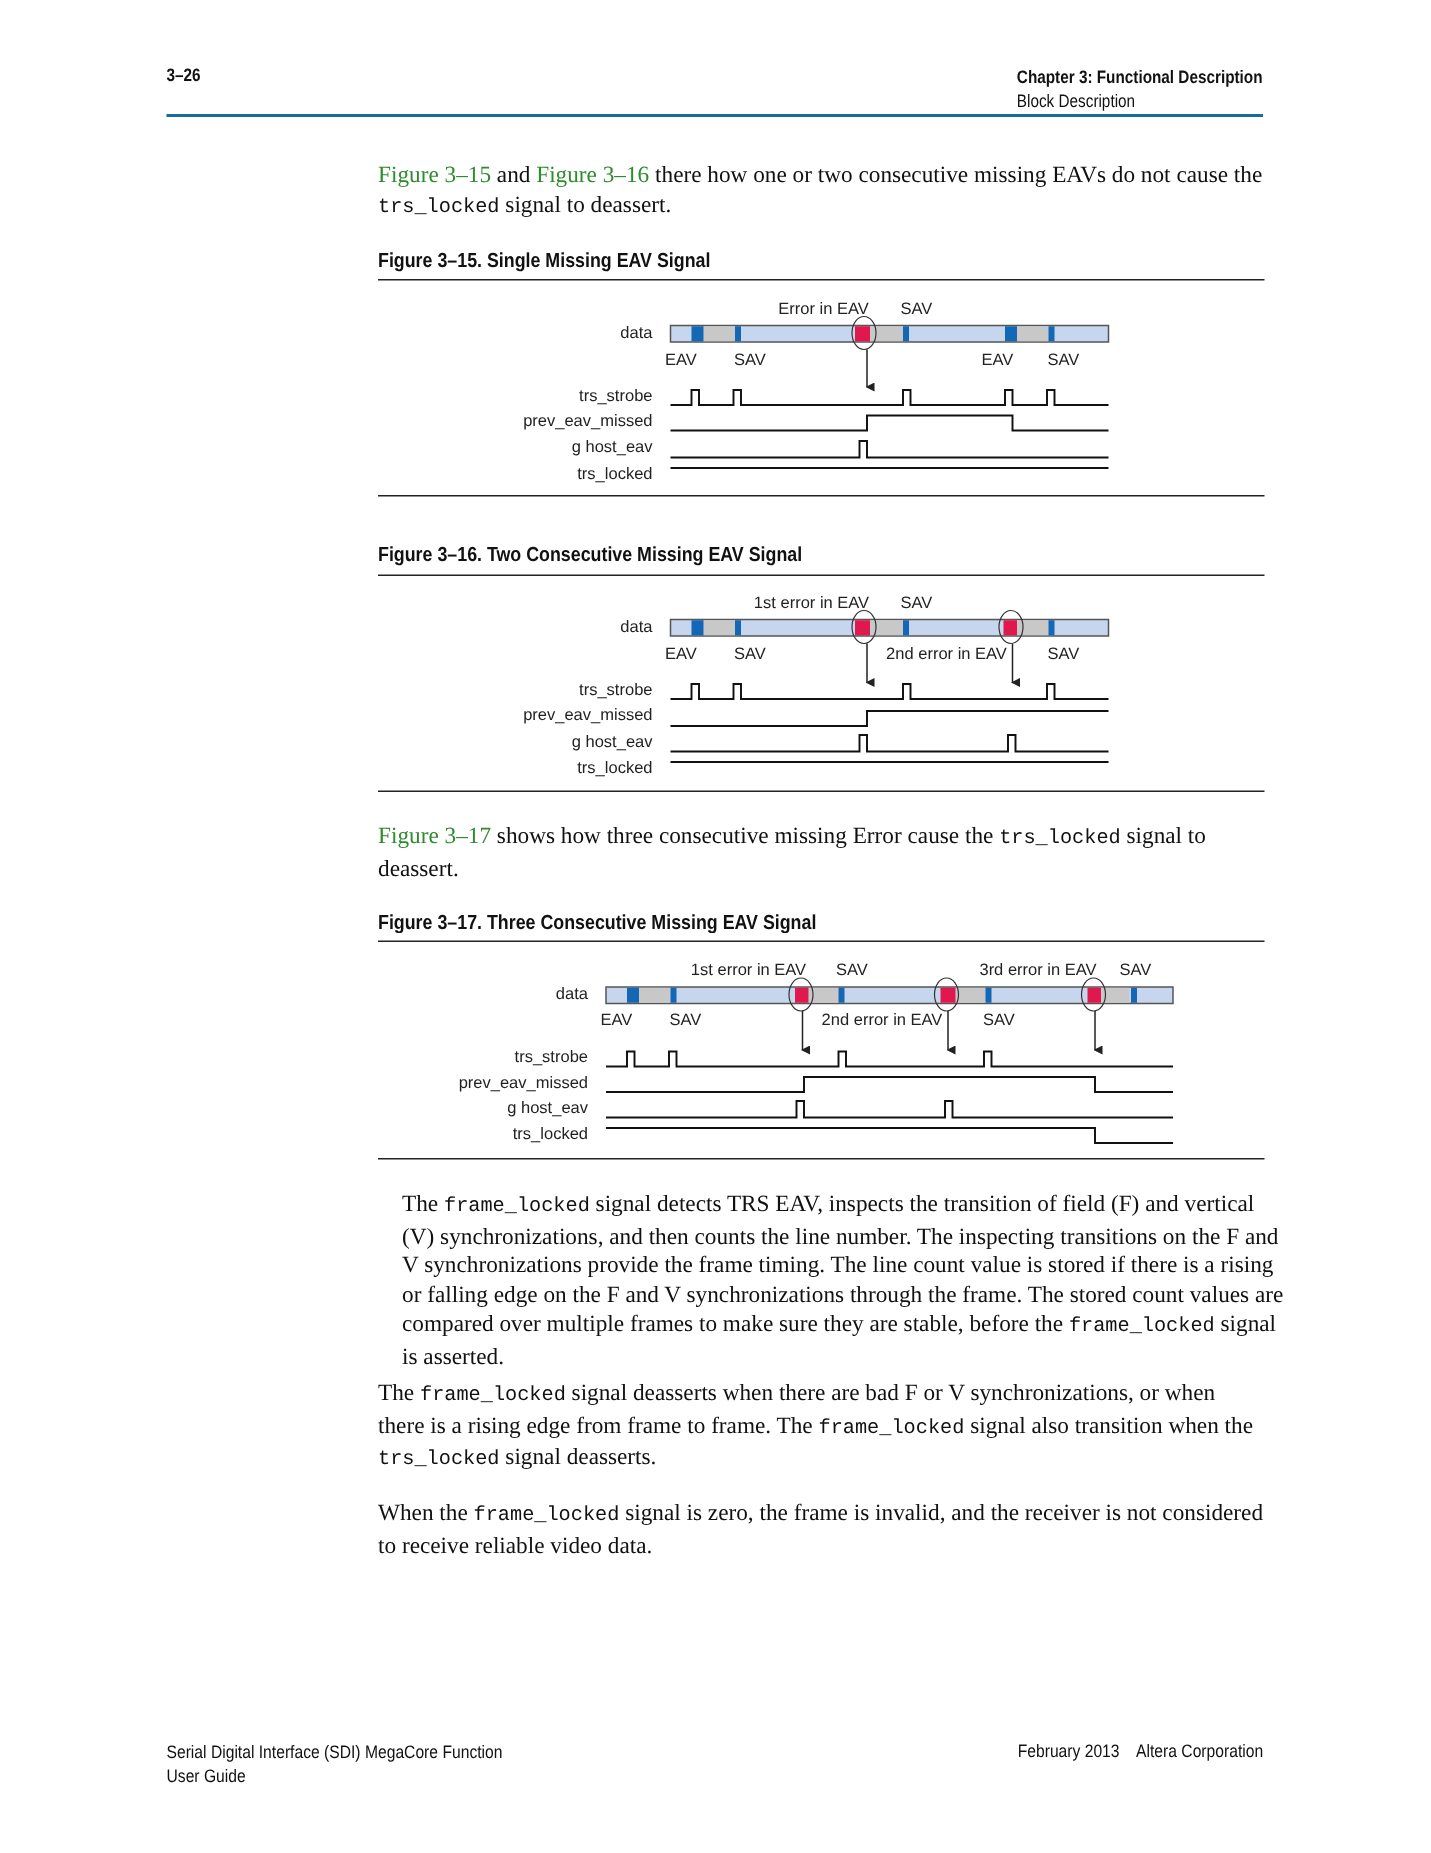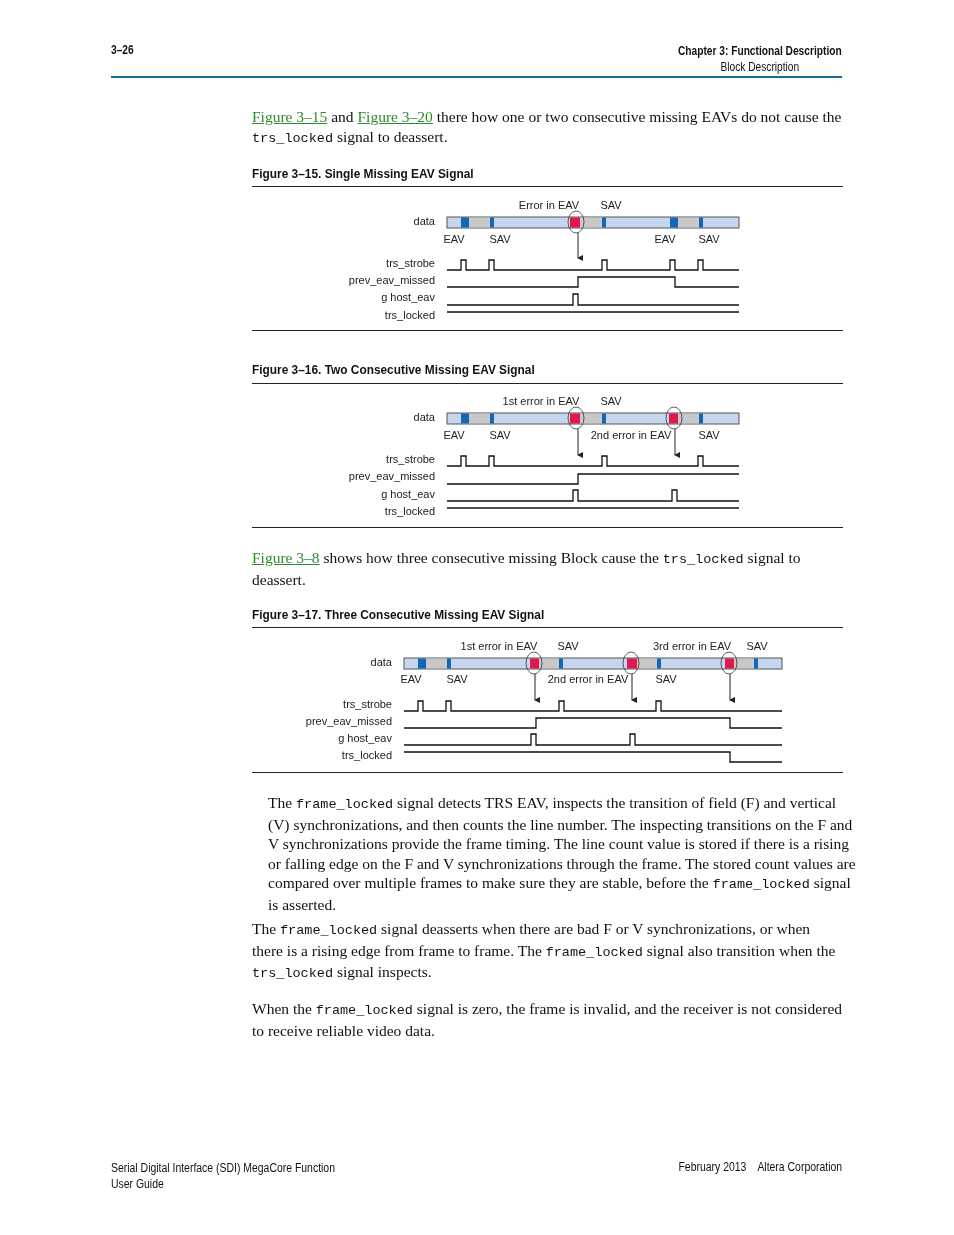--- a/index.html
+++ b/index.html
@@ -1,55 +1,55 @@
 <!DOCTYPE html>
 <html><head>
 <meta charset="utf-8">
 <style>
   html, body { margin:0; padding:0; background:#ffffff; }
   body { width:954px; height:1235px; position:relative; overflow:hidden; font-family:"Liberation Serif", serif; color:#111; }
   .hdr-left { position:absolute; left:111px; top:43px; font-family:"Liberation Sans", sans-serif; font-weight:bold; font-size:12px; transform:scaleX(0.85); transform-origin:left; }
-  .hdr-right { position:absolute; right:112px; top:43px; text-align:center; font-family:"Liberation Sans", sans-serif; font-size:12px; line-height:16px; }
+  .hdr-right { position:absolute; right:112px; top:43px; text-align:left; font-family:"Liberation Sans", sans-serif; font-size:12px; line-height:16px; }
   .hdr-right .c1 { font-weight:bold; display:block; transform:scaleX(0.85); transform-origin:right; }
   .hdr-right .c2 { display:block; transform:scaleX(0.85); transform-origin:right; }
   .hdr-rule { position:absolute; left:111px; top:76px; width:731px; height:2px; background:#1a6a9a; }
   .para { position:absolute; left:252px; width:592px; font-size:15.5px; line-height:19.5px; }
-  .para .lnk { color:#2e8b2e;text-decoration:underline; }
+  .para .lnk { color:#2e8b2e; }
   .para code { font-family:"Liberation Mono", monospace; font-size:13.5px; }
   .figcap { position:absolute; left:252px; font-family:"Liberation Sans", sans-serif; font-weight:bold; font-size:13.5px; transform:scaleX(0.88); transform-origin:left; }
   .rule { position:absolute; left:252px; width:591px; height:1px; background:#222; }
   svg.fig { position:absolute; left:0; top:0; }
   svg text { font-family:"Liberation Sans", sans-serif; font-size:11px; fill:#222; }
   .ftr-left { position:absolute; left:111px; top:1160px; font-family:"Liberation Sans", sans-serif; font-size:12px; line-height:16px; transform:scaleX(0.87); transform-origin:left; }
   .ftr-right { position:absolute; right:112px; top:1160px; font-family:"Liberation Sans", sans-serif; font-size:12px; transform:scaleX(0.87); transform-origin:right; white-space:pre; }
 </style>
 </head>
 <body>
 
 <div class="hdr-left">3–26</div>
 <div class="hdr-right">
   <span class="c1">Chapter 3:  Functional Description</span>
   <span class="c2">Block Description</span>
 </div>
 <div class="hdr-rule"></div>
 
 <div class="para" style="top:107px;">
-  <span class="lnk">Figure 3–15</span><span> and </span><span class="lnk">Figure 3–20</span><span> there how one or two consecutive missing EAVs do not cause the </span><code>trs_locked</code><span> signal to deassert.</span>
+  <span class="lnk">Figure 3–15</span><span> and </span><span class="lnk">Figure 3–16</span><span> there how one or two consecutive missing EAVs do not cause the </span><code>trs_locked</code><span> signal to deassert.</span>
 </div>
 
 <div class="figcap" style="top:166px;">Figure 3–15.  Single Missing EAV Signal</div>
 <div class="rule" style="top:186px;"></div>
 <div class="rule" style="top:330px;"></div>
 
 <div class="figcap" style="top:362px;">Figure 3–16.  Two Consecutive Missing EAV Signal</div>
 <div class="rule" style="top:383px;"></div>
 <div class="rule" style="top:527px;"></div>
 
 <div class="para" style="top:548px;">
-  <span class="lnk">Figure 3–8</span><span> shows how three consecutive missing Block cause the </span><code>trs_locked</code><span> signal to deassert.</span>
+  <span class="lnk">Figure 3–17</span><span> shows how three consecutive missing Error cause the </span><code>trs_locked</code><span> signal to deassert.</span>
 </div>
 
 <div class="figcap" style="top:607px;">Figure 3–17.  Three Consecutive Missing EAV Signal</div>
 <div class="rule" style="top:627px;"></div>
 <div class="rule" style="top:772px;"></div>
 
 <svg class="fig" width="954" height="1235">
   <defs>
     <marker id="arr" markerWidth="6" markerHeight="6" refX="3" refY="5" orient="auto">
       <path d="M0,0 L6,0 L3,6 Z" fill="#222"></path>
@@ -161,21 +161,21 @@
     <polyline fill="none" stroke="#111" stroke-width="1.3" points="404,745 531,745 531,734 536,734 536,745 630,745 630,734 635,734 635,745 782,745"></polyline>
     <polyline fill="none" stroke="#111" stroke-width="1.3" points="404,752 730,752 730,762 782,762"></polyline>
   </g>
 </svg>
 
 <div class="para" style="top:793px;margin-left:16px;">
   <span>The </span><code>frame_locked</code><span> signal detects TRS EAV, inspects the transition of field (F) and vertical (V) synchronizations, and then counts the line number. The inspecting transitions on the F and V synchronizations provide the frame timing. The line count value is stored if there is a rising or falling edge on the F and V synchronizations through the frame. The stored count values are compared over multiple frames to make sure they are stable, before the </span><code>frame_locked</code><span> signal is asserted.</span>
 </div>
 
 <div class="para" style="top:919px;">
-  <span>The </span><code>frame_locked</code><span> signal deasserts when there are bad F or V synchronizations, or when there is a rising edge from frame to frame. The </span><code>frame_locked</code><span> signal also transition when the </span><code>trs_locked</code><span> signal inspects.</span>
+  <span>The </span><code>frame_locked</code><span> signal deasserts when there are bad F or V synchronizations, or when there is a rising edge from frame to frame. The </span><code>frame_locked</code><span> signal also transition when the </span><code>trs_locked</code><span> signal deasserts.</span>
 </div>
 
 <div class="para" style="top:999px;">
   <span>When the </span><code>frame_locked</code><span> signal is zero, the frame is invalid, and the receiver is not considered to receive reliable video data.</span>
 </div>
 
 <div class="ftr-left">
   <div>Serial Digital Interface (SDI) MegaCore Function</div>
   <div>User Guide</div>
 </div>

